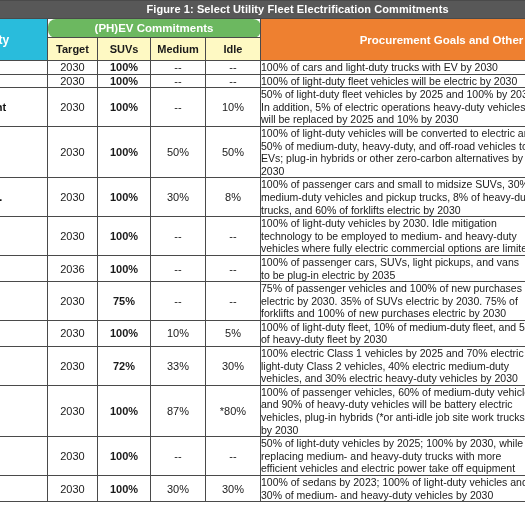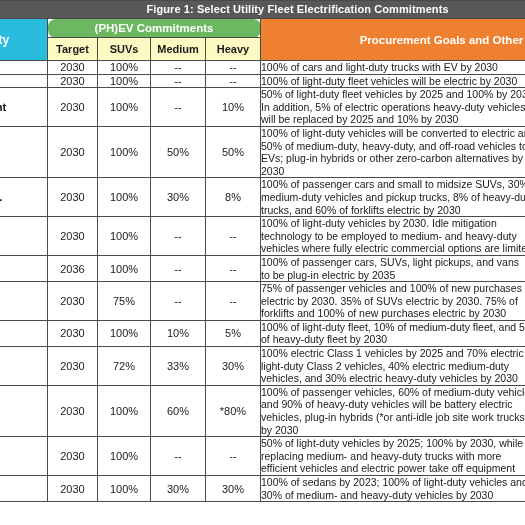--- a/index.html
+++ b/index.html
@@ -99,21 +99,21 @@
     color: #111;
     text-align: center;
     padding: 2px 3px;
   }
   .c-num {
     font-size: 11px;
     color: #1a1a1a;
     text-align: center;
     padding: 2px 2px;
   }
-  .c-num.b { font-weight: normal; }
+  .c-num.b { font-weight: bold; }
   .c-notes {
     font-size: 10.5px;
     color: #1a1a1a;
     text-align: left;
     padding: 1px 3px 1px 4px;
     line-height: 12.6px;
     white-space: nowrap;
     overflow: visible;
   }
   .c-notes div { white-space: nowrap; }
@@ -146,21 +146,21 @@
         </tr>
         <tr>
           <th class="hdr-utility" rowspan="2">Utility</th>
           <th class="hdr-phev" colspan="4">(PH)EV Commitments</th>
           <th class="hdr-notes" rowspan="2">Procurement Goals and Other Notes</th>
         </tr>
         <tr>
           <th class="hdr-sub">Target</th>
           <th class="hdr-sub">SUVs</th>
           <th class="hdr-sub">Medium</th>
-          <th class="hdr-sub">Heavy</th>
+          <th class="hdr-sub">Idle</th>
         </tr>
       </thead>
       <tbody id="tbody">
           <tr>
             <td class="c-utility"></td>
             <td class="c-num">2030</td>
             <td class="c-num b">100%</td>
             <td class="c-num">--</td>
             <td class="c-num">--</td>
             <td class="c-notes">
@@ -269,21 +269,21 @@
             <td class="c-notes">
               <div>100% electric Class 1 vehicles by 2025 and 70% electric</div>
               <div>light-duty Class 2 vehicles, 40% electric medium-duty</div>
               <div>vehicles, and 30% electric heavy-duty vehicles by 2030</div>
             </td>
           </tr>
           <tr>
             <td class="c-utility"></td>
             <td class="c-num">2030</td>
             <td class="c-num b">100%</td>
-            <td class="c-num">60%</td>
+            <td class="c-num">87%</td>
             <td class="c-num">*80%</td>
             <td class="c-notes">
               <div>100% of passenger vehicles, 60% of medium-duty vehicles,</div>
               <div>and 90% of heavy-duty vehicles will be battery electric</div>
               <div>vehicles, plug-in hybrids (*or anti-idle job site work trucks)</div>
               <div>by 2030</div>
             </td>
           </tr>
           <tr>
             <td class="c-utility"></td>

